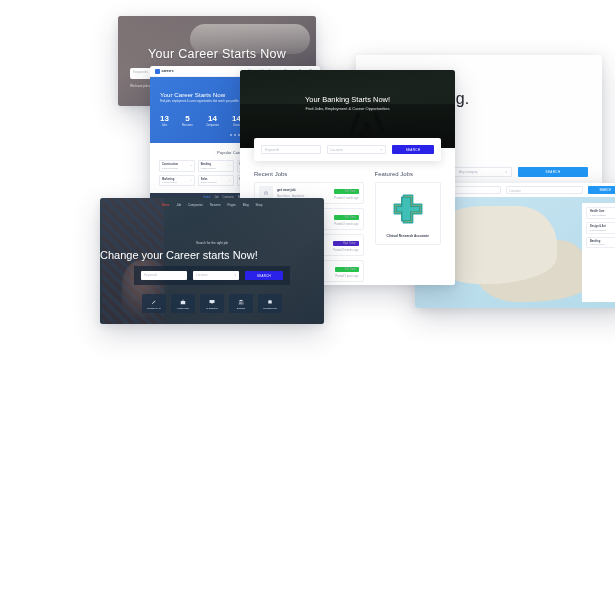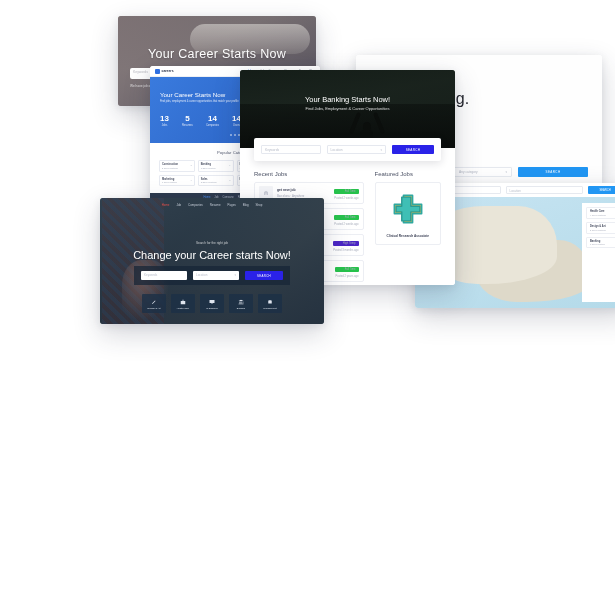--- a/index.html
+++ b/index.html
@@ -209,21 +209,21 @@
     position: absolute; left: 2px; top: 0; bottom: 0; width: 62px;
     background:
       repeating-linear-gradient(45deg, rgba(60,70,90,.45) 0 4px, rgba(90,60,60,.30) 4px 8px),
       linear-gradient(180deg, rgba(45,58,75,.5), rgba(30,40,55,.75));
   }
   .bl-fig2 { position: absolute; left: 22px; bottom: 2px; width: 48px; height: 62px; background: radial-gradient(ellipse at 40% 30%, rgba(150,110,100,.55), rgba(40,50,65,.1) 70%); border-radius: 40% 40% 20% 20%; }
   .bl-nav { position: absolute; left: 0; right: 0; top: 5px; display:flex; justify-content:center; gap: 7px; }
   .bl-nav i { font-size: 2.9px; font-style: normal; color: #c4cbd6; }
   .bl-nav i.on { color: #e4504d; }
   .bl-eyebrow { position: absolute; left: 0; right: 0; top: 43px; text-align:center; color: rgba(255,255,255,.7); font-size: 3.2px; }
-  .bl-title { position: absolute; left: 0; right: 0; top: 51px; text-align:center; color: #fff; font-size: 11px; }
+  .bl-title { position: absolute; left: 0; right: 0; top: 51px; text-align:left; color: #fff; font-size: 11px; }
   .bl-bar { position: absolute; left: 34px; right: 34px; top: 68px; height: 19px; background: rgba(23,38,55,.75); display:flex; align-items:center; gap: 6px; padding: 0 7px; }
   .bl-inp { flex: 1; height: 9px; background: #fff; border-radius: 1px; position: relative; }
   .bl-inp span { position: absolute; left: 3px; top: 2px; font-size: 3px; color: #b9becb; }
   .bl-inp em { position: absolute; right: 3px; top: 2px; font-size: 3px; color: #c6cad4; font-style: normal; }
   .bl-btn { width: 38px; height: 9px; background: #2a22e8; border-radius: 1px; color: #fff; font-size: 2.9px; display:flex; align-items:center; justify-content:center; letter-spacing:.3px; }
   .bl-cats { position: absolute; left: 0; right: 0; top: 96px; display:flex; justify-content:center; gap: 5px; }
   .bl-cat { width: 24px; height: 19px; background: rgba(27,47,70,.80); border-radius: 1px; display:flex; flex-direction:column; align-items:center; justify-content:center; gap: 2px; }
   .bl-cat svg { width: 6px; height: 6px; fill: #dfe5ee; }
   .bl-cat span { font-size: 2.3px; color: #dfe5ee; }
 </style>

